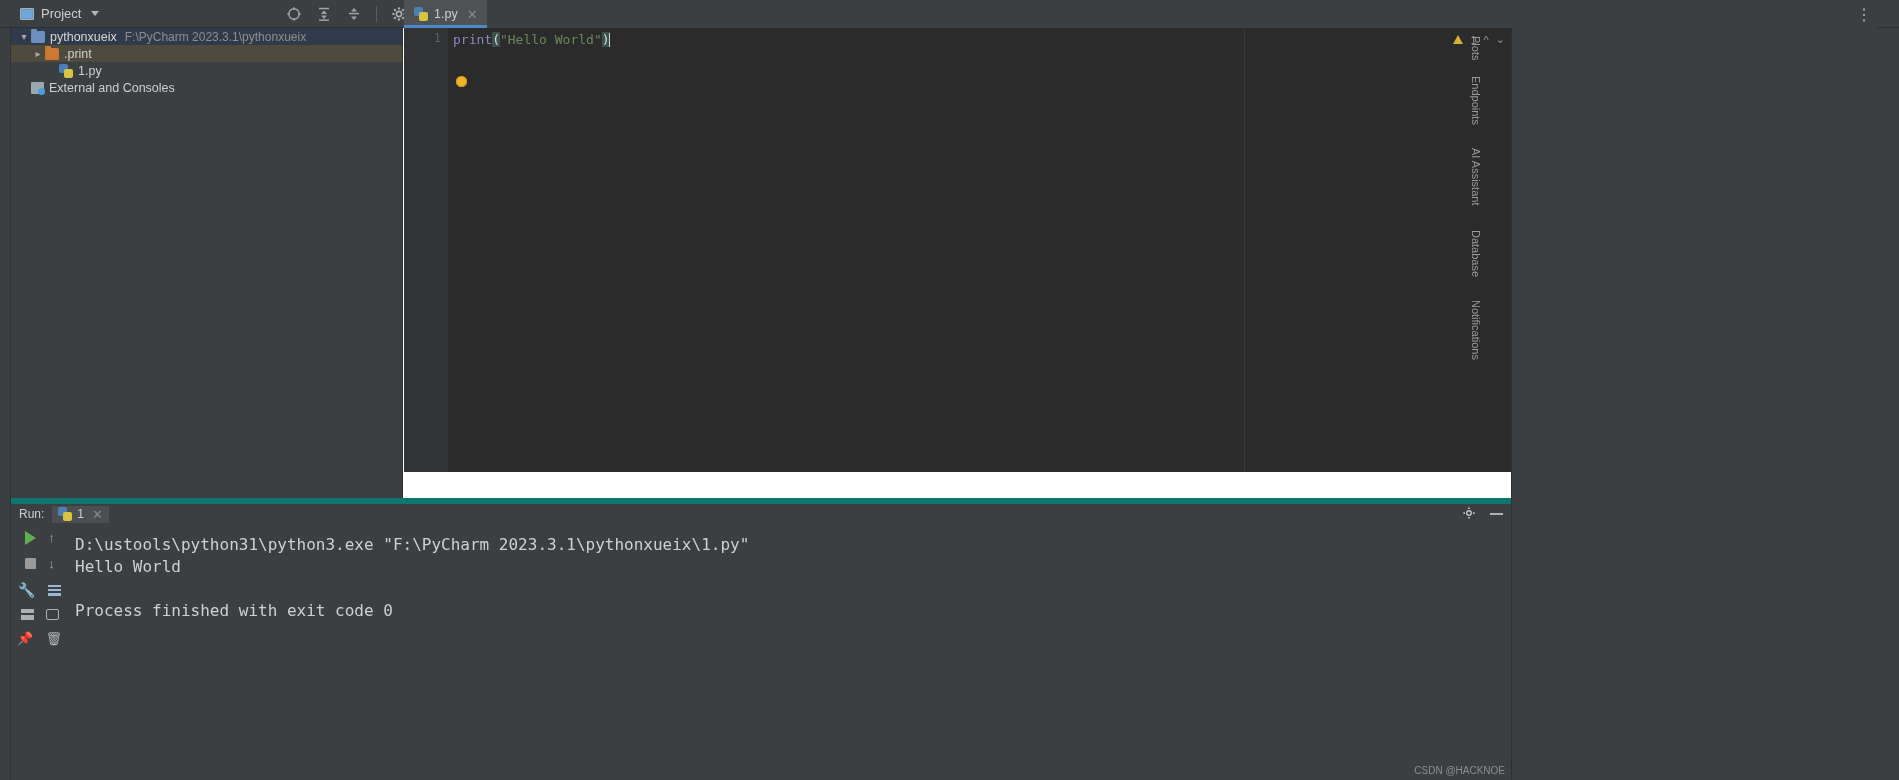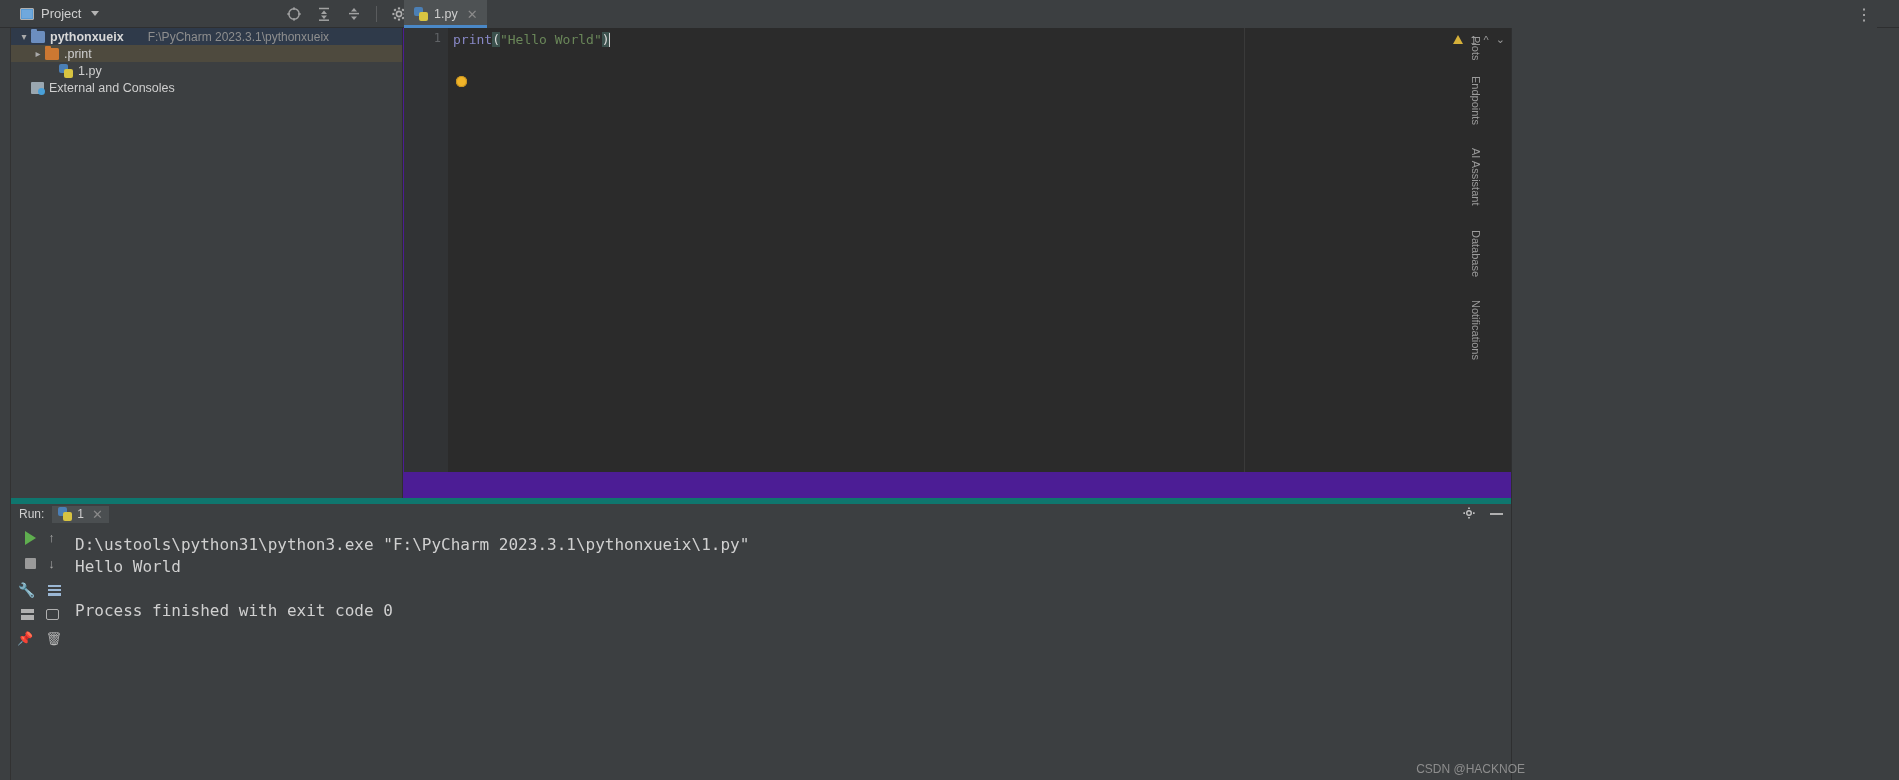--- a/index.html
+++ b/index.html
@@ -3,21 +3,21 @@
 <meta charset="utf-8">
 <style>
   * { box-sizing: border-box; margin:0; padding:0; }
   html,body{
     width:1899px; height:780px; overflow:hidden;
     background:#3c3f41;
     font-family:"Liberation Sans", sans-serif;
     color:#bbbbbb;
     -webkit-font-smoothing:antialiased;
   }
-  #app{ position:relative; width:1533px; height:780px; background:#4c1d95; }
+  #app{ position:relative; width:1533px; height:780px; background:#ffffff; }
 
   
   .topbar{
     position:absolute; left:0; top:0; width:1899px; height:28px;
     background:#3c3f41; display:flex; align-items:center;
     border-bottom:1px solid #2e2f30;
   }
   .leftstripe{
     position:absolute; left:0; top:0; width:11px; height:780px;
     background:#3c3f41; border-right:1px solid #323232;
@@ -70,22 +70,22 @@
   .arrow.right:before{ content:"\25B8"; font-size:10px;}
   .ficon{ width:14px;height:12px; margin-right:5px; display:inline-block; position:relative;}
   .folder-blue{ background:#6c8ebf; border-radius:1.5px; }
   .folder-blue:before{content:"";position:absolute;left:0;top:-2px;width:6px;height:3px;background:#6c8ebf;border-radius:1px 1px 0 0;}
   .folder-orange{ background:#cc7832; border-radius:1.5px; }
   .folder-orange:before{content:"";position:absolute;left:0;top:-2px;width:6px;height:3px;background:#cc7832;border-radius:1px 1px 0 0;}
   .lib-icon{ width:13px;height:12px; margin-right:5px; display:inline-block;
     background:linear-gradient(to right,#6ec06e 0 2px,#3c3f41 2px 3px,#5aa0d0 3px 5px,#3c3f41 5px 6px,#6ec06e 6px 8px,#3c3f41 8px 9px,#4a90c0 9px 11px);}
   .scratch-icon{ width:13px;height:12px;margin-right:5px;display:inline-block;position:relative;background:#9aa7b0;border-radius:1px;}
   .scratch-icon:after{content:"";position:absolute;right:-1px;bottom:-1px;width:7px;height:7px;background:#49a0d8;border-radius:50%;}
-  .name-b{ font-weight:bold; color:#d8d8d8; }
-  .path-dim{ color:#8e8e8e; margin-left:24px; font-size:12px;}
+  .name-b{ font-weight:normal; color:#d8d8d8; }
+  .path-dim{ color:#8e8e8e; margin-left:8px; font-size:12px;}
 
   
   .editor{
     position:absolute; left:404px; top:28px; right:22px; height:444px;
     background:#2b2b2b;
   }
   .gutter{
     position:absolute; left:0; top:0; width:44px; height:100%;
     background:#313335; color:#606366; font-family:"DejaVu Sans Mono", monospace;
     font-size:12px; text-align:right; padding-top:3px; padding-right:7px;
@@ -143,21 +143,21 @@
   .trash-ic{ color:#b8b8b8; font-size:13px;}
   .pin-ic{ color:#b8b8b8; font-size:13px;}
   .list-ic{ width:13px;height:11px;background:
       linear-gradient(to bottom,#9bb7d4 0 2px,transparent 2px 4px,#9bb7d4 4px 6px,transparent 6px 8px,#9bb7d4 8px 10px);}
   .console{
     position:absolute; left:58px; top:20px; right:0; bottom:0;
     font-family:"DejaVu Sans Mono", monospace; font-size:16px; color:#d0d0d0;
     padding-top:10px; padding-left:6px; line-height:22px; white-space:pre;
   }
   .watermark{
-    position:absolute; right:8px; bottom:4px; font-size:12px; color:#8d8d8d;
+    position:absolute; right:28px; bottom:4px; font-size:10px; color:#8d8d8d;
   }
 </style>
 </head>
 <body>
 
 <div id="app">
 
   <div class="leftstripe">
     
   </div>

